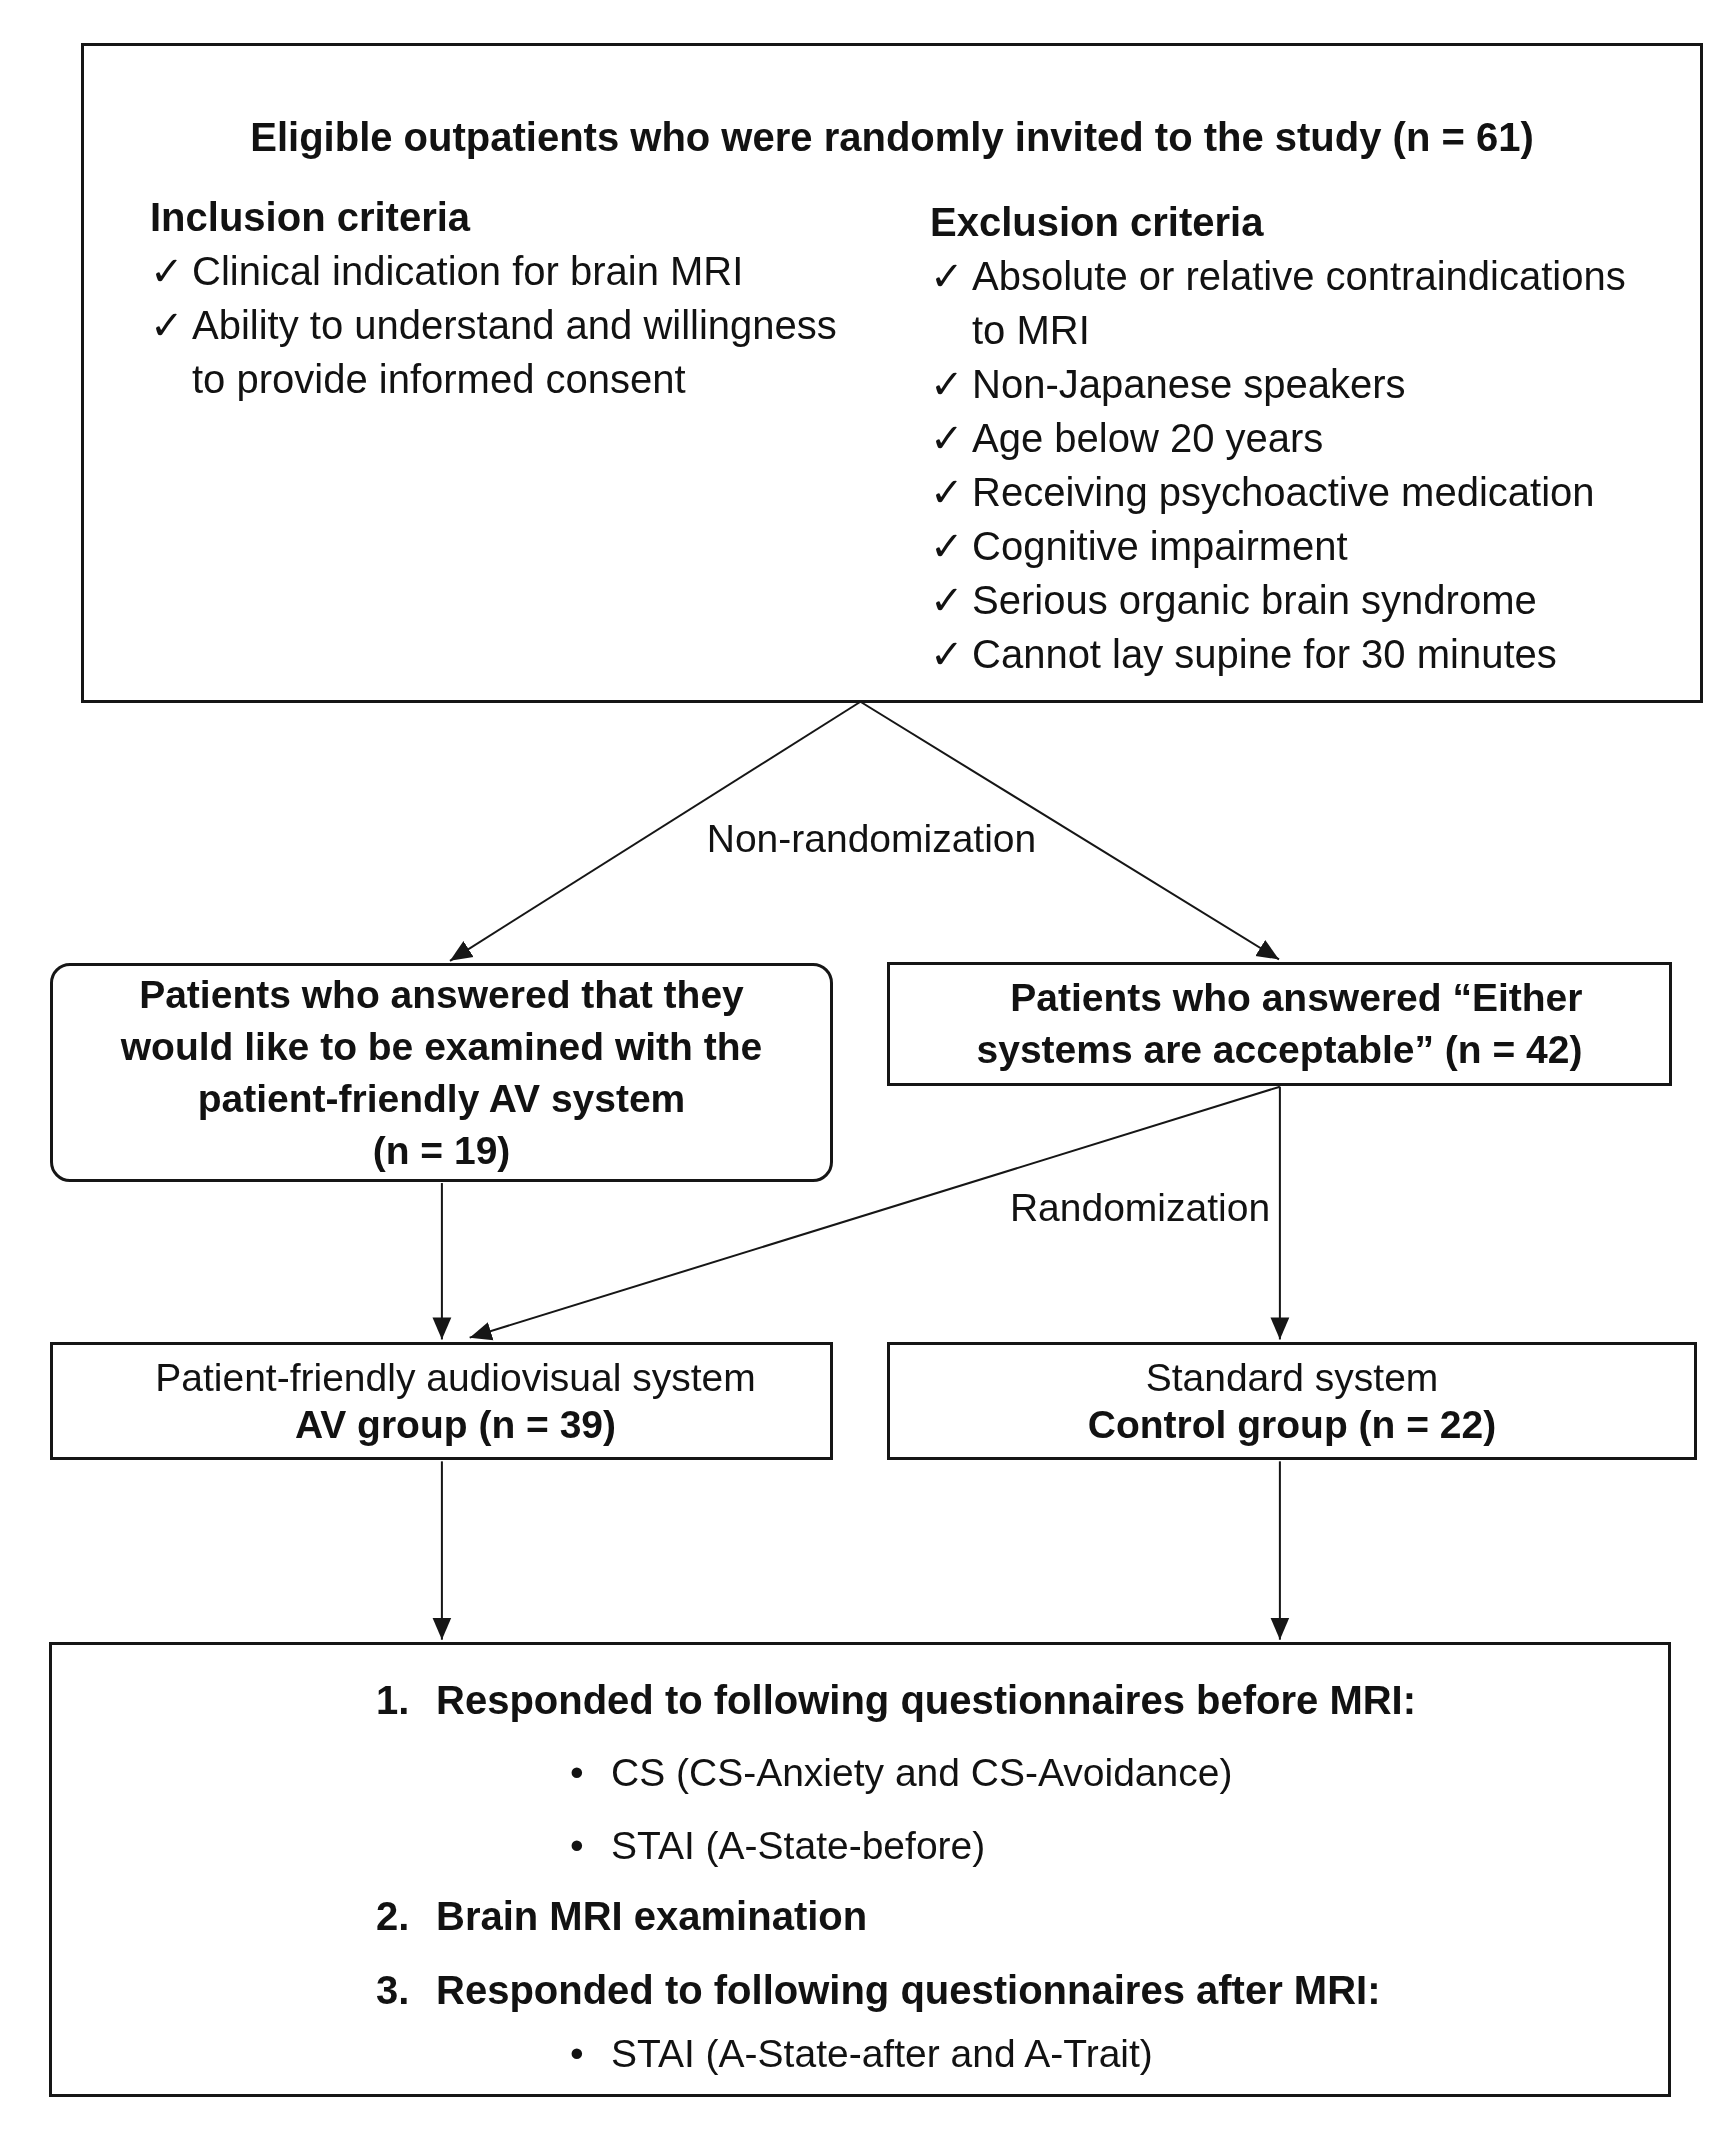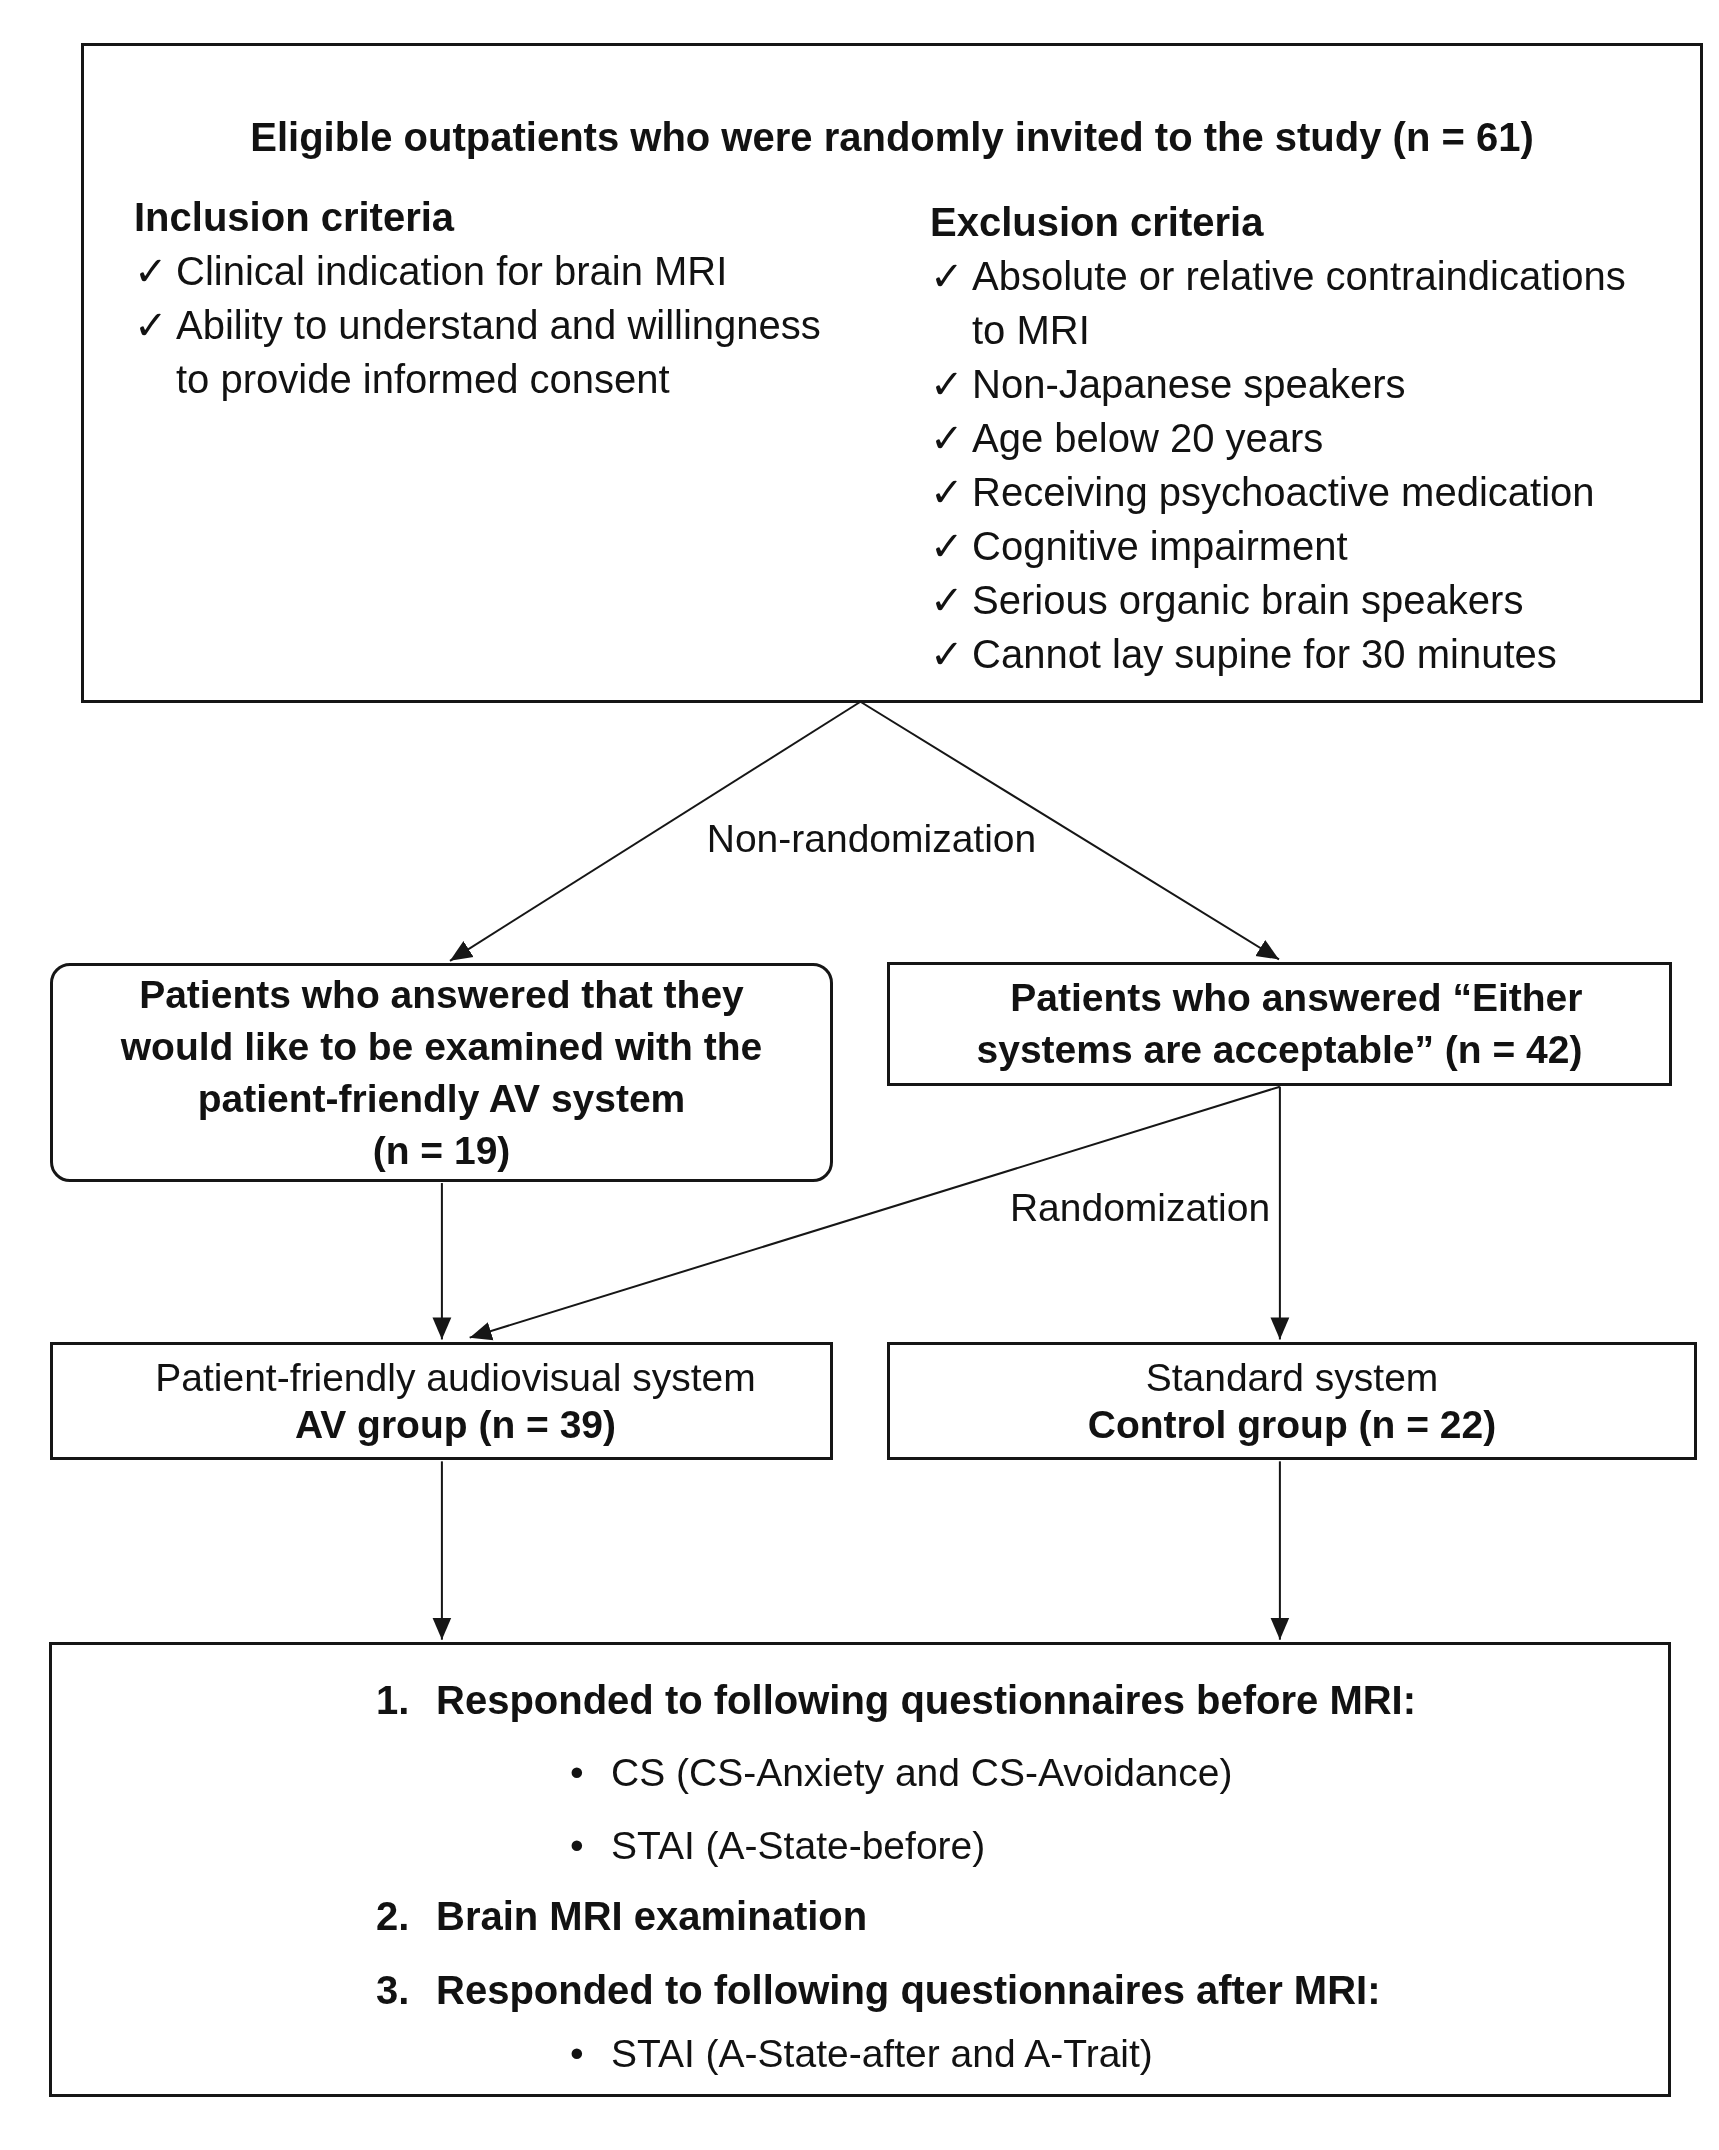--- a/index.html
+++ b/index.html
@@ -21,21 +21,21 @@
   }
   .preline{white-space:pre-line;}
 
   
   #top-box{left:49px;top:43px;width:1622px;height:660px;margin-left:32px;}
   #top-title{
     position:absolute;left:0;right:0;top:66px;
     text-align:center;font-weight:bold;font-size:40px;line-height:50px;
   }
   .col{position:absolute;}
-  #inclusion-col{left:50px;top:144px;width:753px;}
+  #inclusion-col{left:66px;top:144px;width:753px;}
   #exclusion-col{left:846px;top:149px;width:769px;}
   .col-heading{font-weight:bold;font-size:40px;line-height:54px;}
   .crit{display:flex;align-items:flex-start;font-size:40px;line-height:54px;}
   .crit .check{flex:0 0 42px;}
   .crit .crit-text{flex:1 1 auto;}
 
   
   .flow-label{
     position:absolute;z-index:2;
     font-size:39px;line-height:48px;text-align:center;
@@ -134,21 +134,21 @@
       <div class="crit">
         <span class="check">✓</span>
         <span class="crit-text preline">Receiving psychoactive medication</span>
       </div>
       <div class="crit">
         <span class="check">✓</span>
         <span class="crit-text preline">Cognitive impairment</span>
       </div>
       <div class="crit">
         <span class="check">✓</span>
-        <span class="crit-text preline">Serious organic brain speakers</span>
+        <span class="crit-text preline">Serious organic brain syndrome</span>
       </div>
       <div class="crit">
         <span class="check">✓</span>
         <span class="crit-text preline">Cannot lay supine for 30 minutes</span>
       </div>
     </div>
   </div>
 
   <div class="flow-label" id="label-nonrand">Non-randomization</div>
   <div class="flow-label" id="label-rand">Randomization</div>

